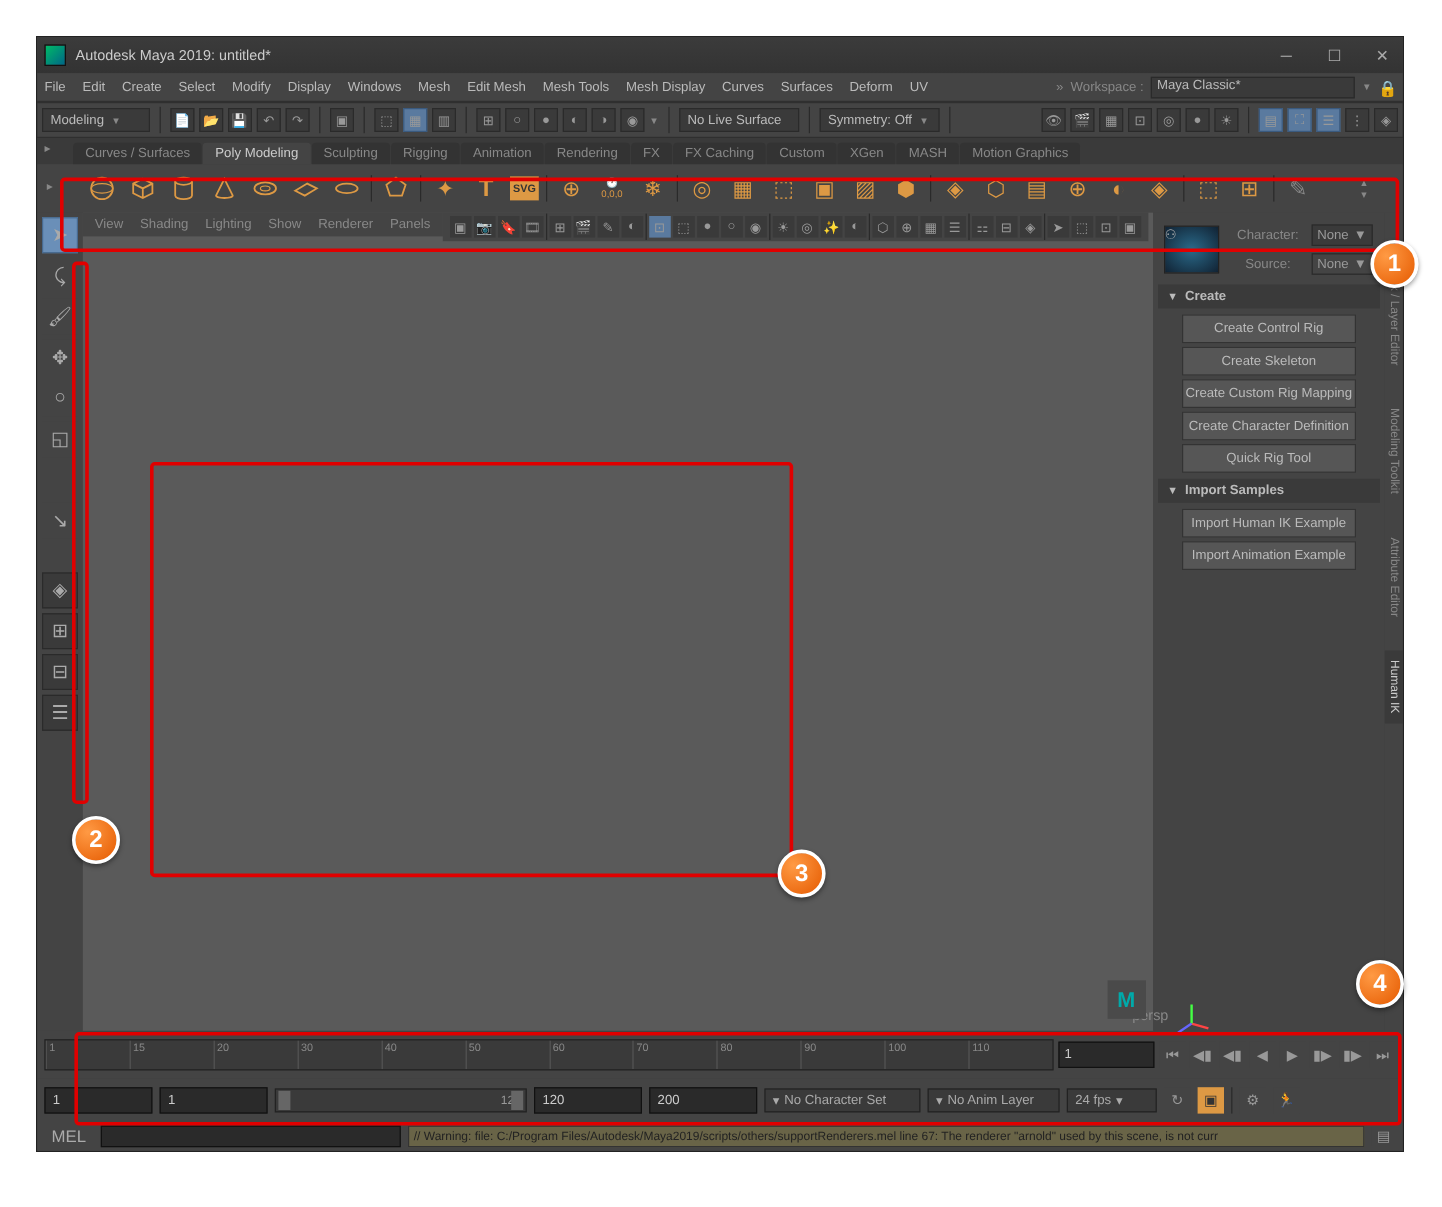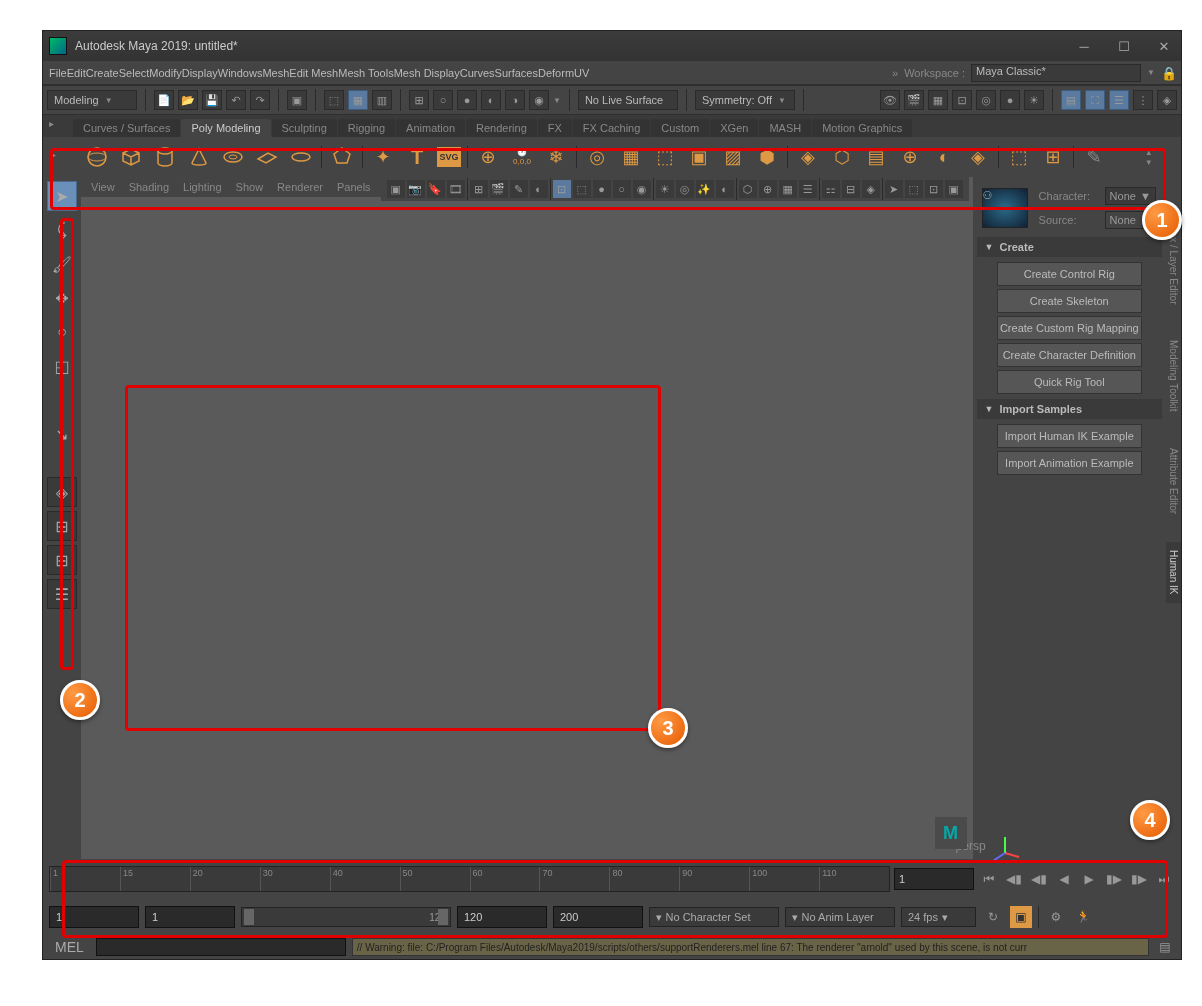--- a/index.html
+++ b/index.html
@@ -1,23 +1,23 @@
 <!DOCTYPE html>
 <html><head>
 <meta charset="utf-8">
 <style>
 *{box-sizing:border-box;margin:0;padding:0;font-family:Arial,sans-serif;user-select:none}
 body{background:#ffffff;overflow:hidden}
 .wrap{width:1202px;height:1006px;position:relative;background:#fff}
-.win{position:absolute;left:42px;top:30px;width:1140px;height:930px;background:#444444;border:1px solid #222}
+.win{position:absolute;left:30px;top:30px;width:1140px;height:930px;background:#444444;border:1px solid #222}
 .titlebar{height:30px;background:linear-gradient(#3b3b3b,#333333);display:flex;align-items:center;padding:0 6px;color:#ccc;font-size:12px}
 .titlebar .logo{width:18px;height:18px;background:linear-gradient(135deg,#0b6 0%,#068 100%);margin-right:8px;border:1px solid #111}
 .titlebar .winbtns{margin-left:auto;display:flex;gap:18px;color:#aaa;font-size:13px}
 .winbtn{width:22px;text-align:center;cursor:default}
-.menubar{height:24px;background:#444444;display:flex;align-items:center;padding:0 6px;color:#bbb;font-size:11px;border-bottom:1px solid #2f2f2f}
+.menubar{height:24px;background:#444444;display:flex;align-items:center;padding:0 6px;color:#bbb;font-size:11px;gap:14px;border-bottom:1px solid #2f2f2f}
 .menubar .ws{margin-left:auto;display:flex;align-items:center;gap:6px;font-size:11px;color:#888}
 .ws select,.ws .wsbox{background:#3a3a3a;color:#bbb;border:1px solid #2a2a2a;height:18px;width:170px;font-size:11px;padding:0 4px}
 .lock{width:14px;height:14px;color:#888;font-size:13px}
 .statusbar{height:30px;display:flex;align-items:center;gap:8px;padding:0 4px;border-top:1px solid #2f2f2f;border-bottom:1px solid #2f2f2f}
 .dd{background:#3a3a3a;color:#bbb;border:1px solid #2a2a2a;font-size:11px;height:20px;padding:2px 6px;display:flex;align-items:center;gap:6px}
 .dd .tri{font-size:8px;color:#888}
 .sep{width:1px;height:22px;background:#2a2a2a}
 .icns{display:flex;gap:4px;align-items:center}
 .ic{width:20px;height:20px;background:#3a3a3a;border:1px solid #2a2a2a;display:flex;align-items:center;justify-content:center;font-size:11px;color:#999}
 .ic.hl{background:#5a7a9f;border-color:#3a5a7f}
@@ -39,21 +39,21 @@
 .vicons{height:24px;background:#444444;display:flex;align-items:center;gap:2px;padding:0 6px}
 .vic{width:18px;height:18px;display:flex;align-items:center;justify-content:center;color:#999;font-size:11px;background:#3a3a3a}
 .vic.hl{background:#5a7a9f}
 .vcanvas{flex:1;background:#5a5a5a;position:relative;margin:2px}
 .gridc{position:absolute;inset:0}
 .axis{position:absolute;left:28px;bottom:16px;font-size:9px}
 .plabel{position:absolute;left:50%;bottom:4px;transform:translateX(-50%);color:#888;font-size:12px}
 .logo3d{position:absolute;left:-36px;bottom:8px;width:32px;height:32px;background:#4a4a4a;font-size:18px;color:#0aa;display:flex;align-items:center;justify-content:center;font-weight:bold}
 .sidepanel{width:280px;background:#444444;display:flex;flex-direction:column;padding:4px;font-size:11px;color:#aaa}
 .sprow{display:flex;align-items:center;padding:3px;gap:6px}
-.sprow .slabel{width:60px;text-align:left;color:#888}
+.sprow .slabel{width:60px;text-align:center;color:#888}
 .sprow .sdd{flex:1;background:#3a3a3a;border:1px solid #2a2a2a;height:18px;padding:0 4px;color:#999;display:flex;align-items:center;justify-content:space-between}
 .sphdr{background:#3a3a3a;padding:4px 8px;margin:2px 0;display:flex;align-items:center;gap:6px;font-weight:bold;color:#bbb}
 .sphdr .tri2{font-size:9px}
 .spbtn{background:#565656;border:1px solid #333;height:24px;margin:3px 20px;display:flex;align-items:center;justify-content:center;cursor:default;color:#bbb}
 .spicon{width:46px;height:40px;background:radial-gradient(#2a6a8a,#123);border:1px solid #222;margin:2px}
 .righttabs{width:20px;background:#444444;display:flex;flex-direction:column;align-items:center;padding-top:40px;gap:20px}
 .rtab{writing-mode:vertical-rl;font-size:10px;color:#888;padding:8px 2px;cursor:default}
 .rtab.act{color:#ccc;background:#3a3a3a}
 .timeline{height:40px;background:#444444;display:flex;align-items:center;padding:0 6px;gap:4px}
 .tl-main{flex:1;height:26px;background:#3a3a3a;border:1px solid #222;position:relative;display:flex;overflow:hidden}

